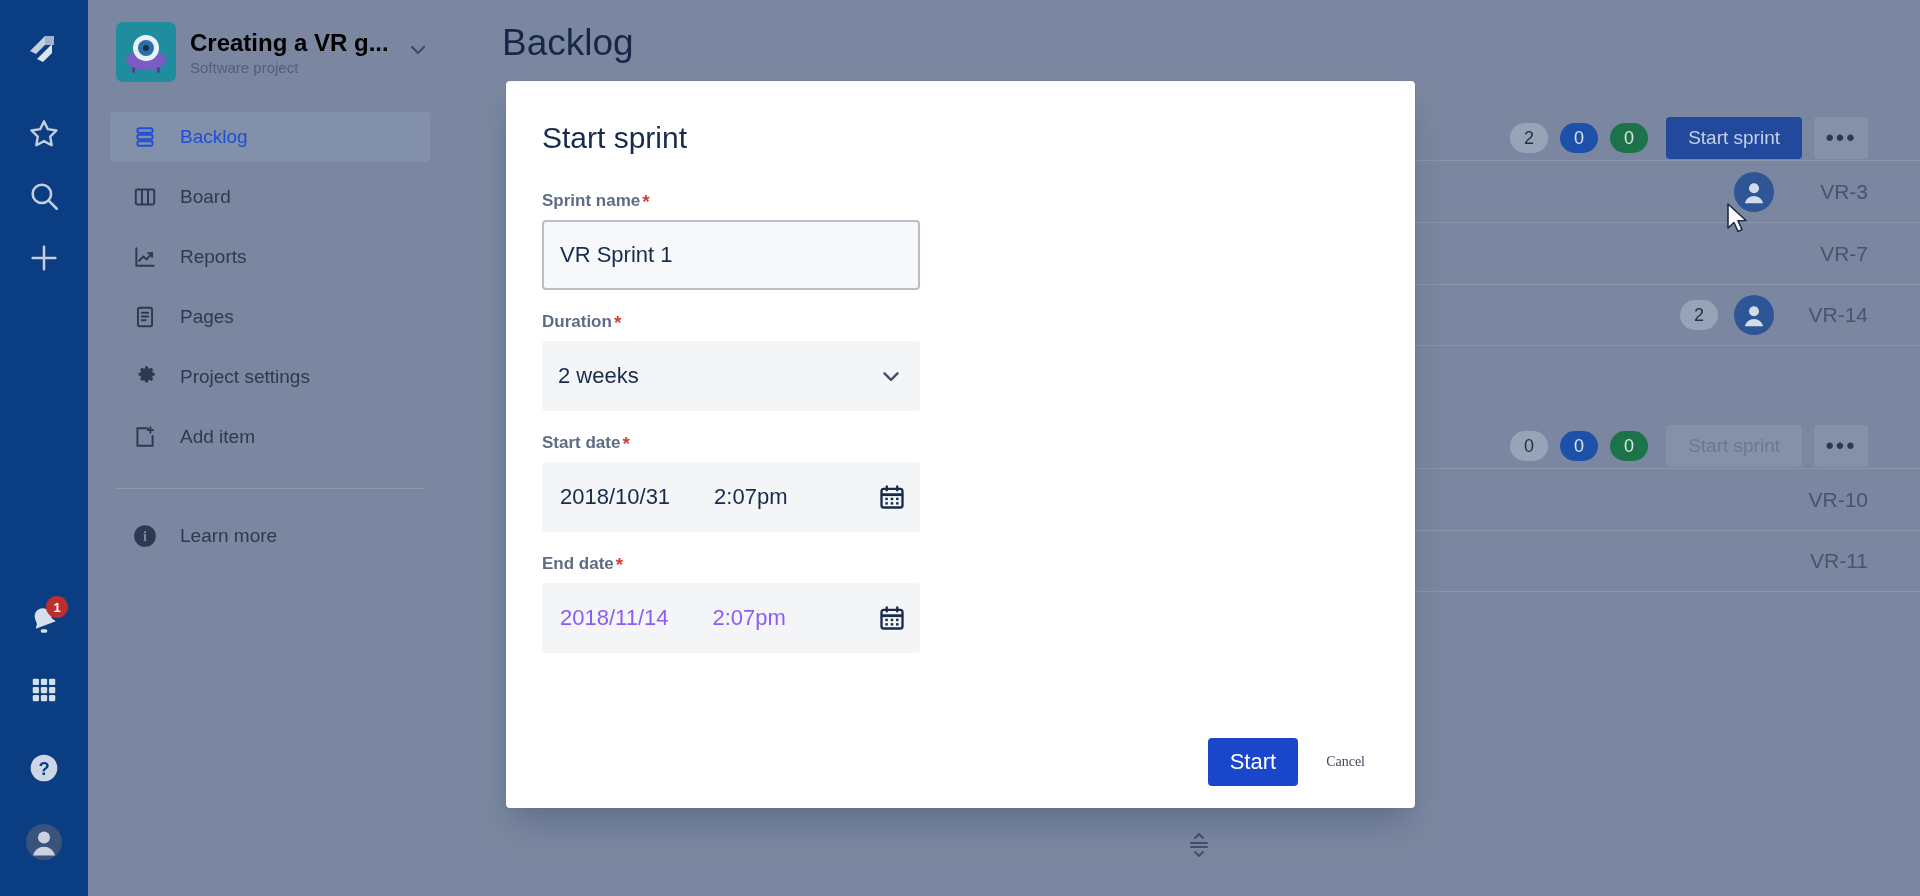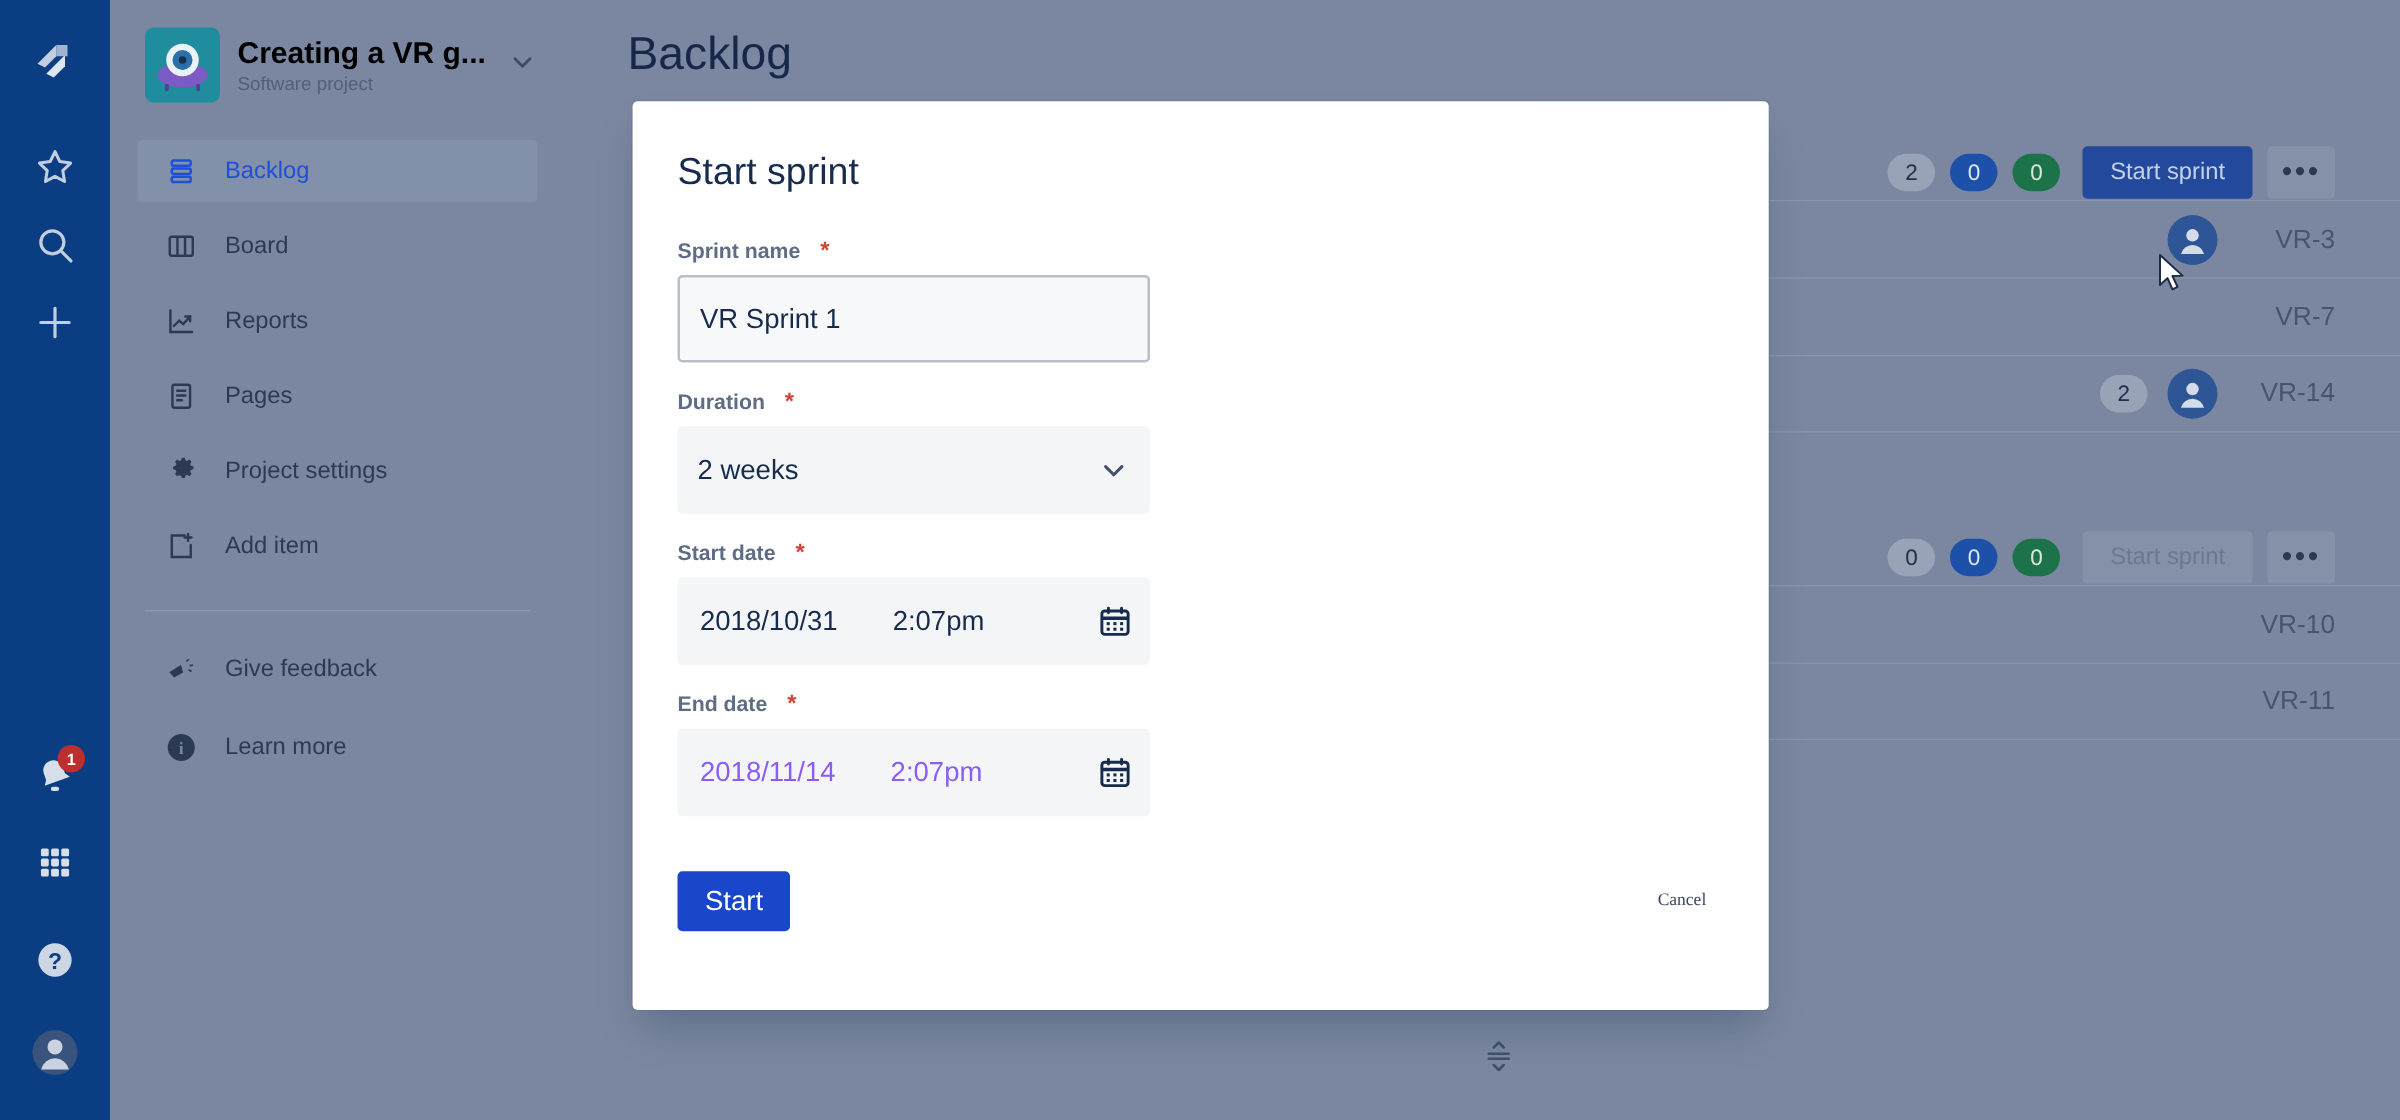--- a/index.html
+++ b/index.html
@@ -147,41 +147,41 @@
     padding: 40px 36px 0 36px;
     display: flex; flex-direction: column;
   }
   .modal-title { font-size: 30px; color: #172b4d; font-weight: 500; margin-bottom: 36px; }
   .modal-sub { font-size: 21px; color: #172b4d; margin-bottom: 34px; }
   .modal-sub b { font-weight: 700; }
 
   .field { margin-bottom: 22px; }
   .field-label {
     font-size: 17px; font-weight: 700; color: #5e6c84; margin-bottom: 9px;
-    display: flex; align-items: flex-start; gap: 16px;
+    display: flex; align-items: center; gap: 2px;
   }
   .req { color: #d04437; font-size: 19px; line-height: 1; }
 
   .ctl {
     width: 378px; height: 70px; border-radius: 4px;
     background: #f4f5f7; display: flex; align-items: center;
     padding: 0 16px; font-size: 22px; color: #172b4d;
   }
   .ctl.input-focus { background: #f7f8fa; border: 2px solid #b9bfc9; }
   .ctl.select { justify-content: space-between; }
   .ctl .chev { color: #42526e; display:flex; }
   .ctl.date { padding: 0 14px 0 18px; }
   .ctl.date .dt { flex: 0 0 auto; }
   .ctl.date .tm { margin-left: 44px; }
   .ctl.date .cal { margin-left: auto; display: flex; color: #172b4d; }
   .ctl.date.muted .dt, .ctl.date.muted .tm { color: #8b5cf6; }
 
   .modal-actions {
-    margin-top: auto; padding: 0 0 63px 0;
-    display: flex; align-items: center; justify-content: space-between; gap: 14px;
+    margin-top: auto; padding: 0 0 22px 0;
+    display: flex; align-items: center; justify-content: flex-end; gap: 14px;
   }
   .btn-primary {
     height: 48px; padding: 0 22px; border: none; border-radius: 4px;
     background: #1a46c9; color: #fff; font-size: 22px; cursor: pointer;
     font-family: inherit;
   }
   .btn-subtle {
     height: 48px; padding: 0 14px; border: none; border-radius: 4px;
     background: transparent; color: #3d475c; font-size: 14px; cursor: pointer;
     font-family: Liberation Serif, serif;
@@ -345,29 +345,20 @@
                 <path d="M17 3v5M14.5 5.5h5"></path>
             </svg>
           </span>
           <span>Add item</span>
         </div>
       </div>
 
       <div class="nav-divider"></div>
 
       <div class="nav-bottom">
-        <div class="nav-item">
-          <span class="ic">
-            <svg width="26" height="26" viewBox="0 0 24 24" fill="currentColor">
-              <path d="M3.2 13.6l8.6-5.5 1.6 5.8-6.6 3.6z"></path>
-              <path d="M15.4 5.2l1.8-1.6.8 1.1-1.9 1.4zM18.2 8.1l2.4-.4.1 1.4-2.4.3zM17.6 11.3l2.2 1-.5 1.3-2.2-1.1z"></path>
-            </svg>
-          </span>
-          <span>Give feedback</span>
-        </div>
         <div class="nav-item">
           <span class="ic">
             <svg width="28" height="28" viewBox="0 0 24 24">
               <circle cx="12" cy="12" r="10" fill="#2b3a52"></circle>
               <text x="12" y="17" text-anchor="middle" font-size="13" font-weight="700" font-family="Liberation Serif, serif" fill="#7b87a0">i</text>
             </svg>
           </span>
           <span>Learn more</span>
         </div>
       </div>

